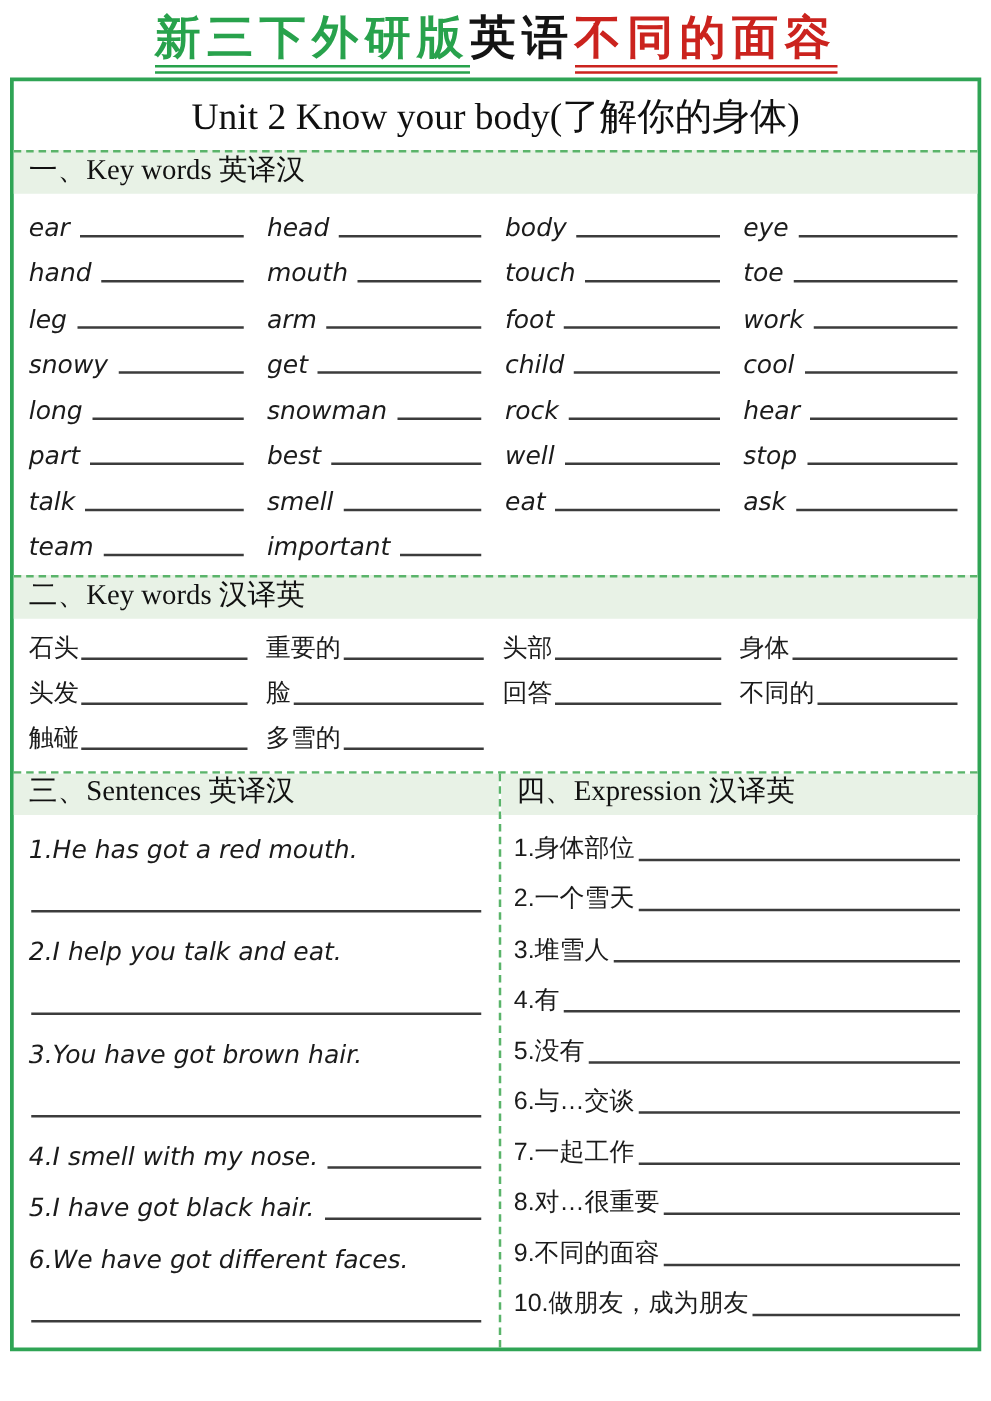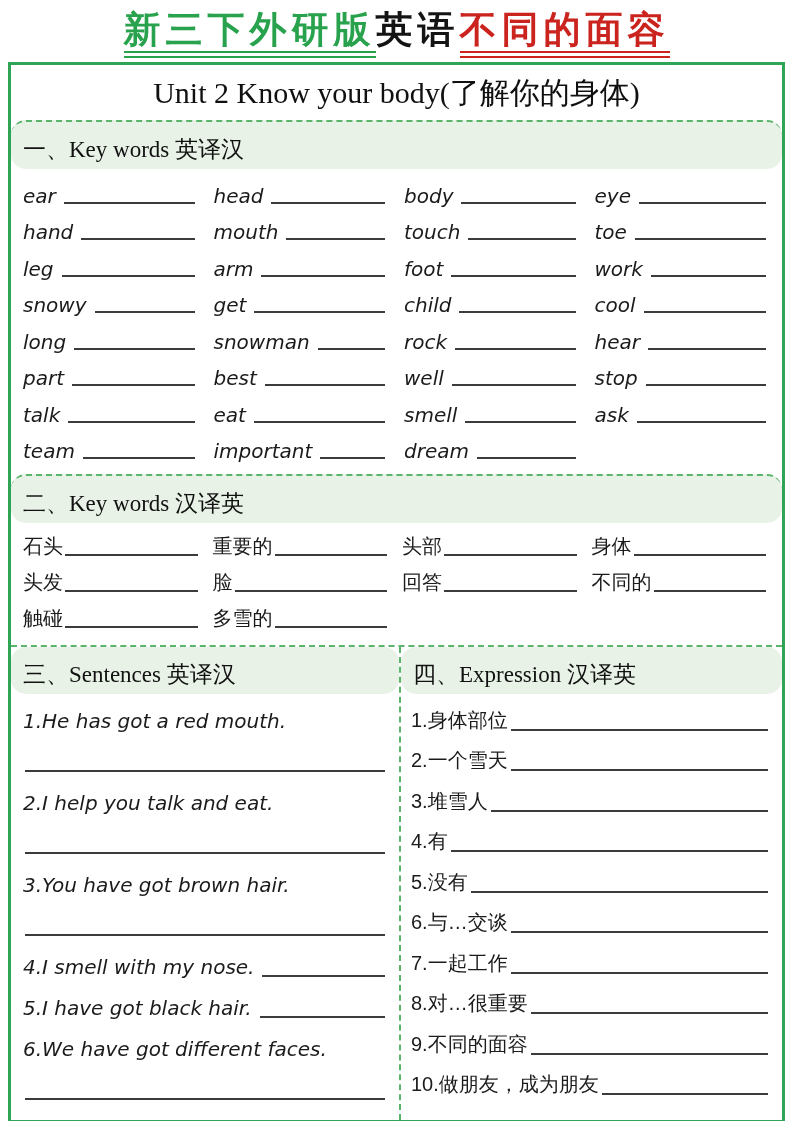--- a/index.html
+++ b/index.html
@@ -40,23 +40,22 @@
     padding: 8px 0 6px 0;
     color: #101010;
   }
 
   .sec-header {
     border-top: 2px dashed #5ab46a;
     background: #e8f2e6;
     font-family: "Liberation Serif", "DejaVu Serif", serif;
     font-size: 23px;
     color: #111;
-    padding: 14px 0 5px 12px;
+    padding: 0 0 5px 12px;
     line-height: 28px;
-    border-radius: 15px;
   }
 
   
   .grid1 {
     display: grid;
     grid-template-columns: repeat(4, 1fr);
     column-gap: 19px;
     padding: 5px 16px 8px 12px;
   }
   .cell {
@@ -226,41 +225,37 @@
       </div>
     <div class="cell">
         <span class="w">stop</span>
         <span class="blank"></span>
       </div>
     <div class="cell">
         <span class="w">talk</span>
         <span class="blank"></span>
       </div>
     <div class="cell">
+        <span class="w">smell</span>
+        <span class="blank"></span>
+      </div>
+    <div class="cell">
         <span class="w">eat</span>
         <span class="blank"></span>
       </div>
     <div class="cell">
-        <span class="w">smell</span>
-        <span class="blank"></span>
-      </div>
-    <div class="cell">
         <span class="w">ask</span>
         <span class="blank"></span>
       </div>
     <div class="cell">
         <span class="w">team</span>
         <span class="blank"></span>
       </div>
     <div class="cell">
         <span class="w">important</span>
-        <span class="blank"></span>
-      </div>
-    <div class="cell">
-        <span class="w">dream</span>
         <span class="blank"></span>
       </div>
   </div>
 
   <div class="sec-header">二、Key words 汉译英</div>
   <div class="grid2">
     <div class="cell">
         <span class="w">石头</span>
         <span class="blank"></span>
       </div>

